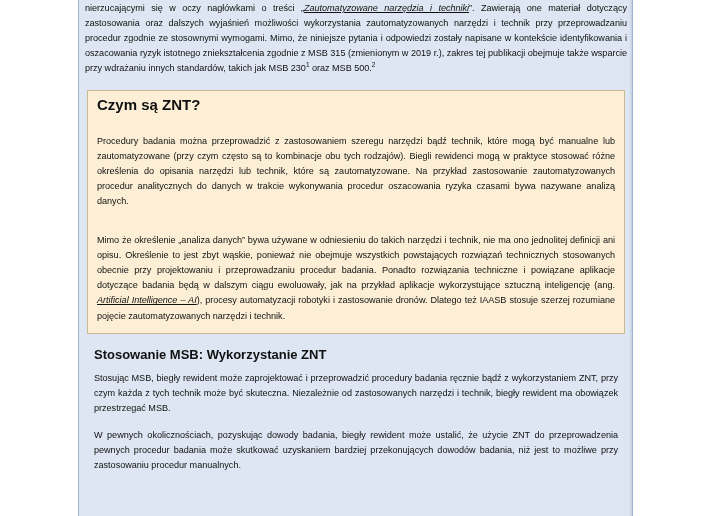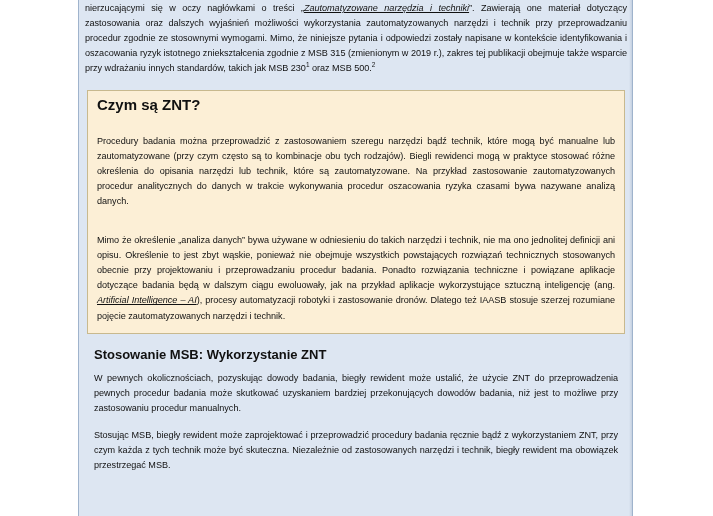--- a/index.html
+++ b/index.html
@@ -122,20 +122,20 @@
       <p class="para intro"><span>procedur badania, zmieniony standard skupia się na różnych aspektach zautomatyzowanych narzędzi i technik (ZNT) pod nierzucającymi się w oczy nagłówkami o treści „</span><span class="it">Zautomatyzowane narzędzia i techniki</span><span>”. Zawierają one materiał dotyczący zastosowania oraz dalszych wyjaśnień możliwości wykorzystania zautomatyzowanych narzędzi i technik przy przeprowadzaniu procedur zgodnie ze stosownymi wymogami. Mimo, że niniejsze pytania i odpowiedzi zostały napisane w kontekście identyfikowania i oszacowania ryzyk istotnego zniekształcenia zgodnie z MSB 315 (zmienionym w 2019 r.), zakres tej publikacji obejmuje także wsparcie przy wdrażaniu innych standardów, takich jak MSB 230</span><sup>1</sup><span> oraz MSB 500.</span><sup>2</sup></p>
 
       <div class="callout">
         <div class="callout-title">Czym są ZNT?</div>
         <p class="para">Procedury badania można przeprowadzić z zastosowaniem szeregu narzędzi bądź technik, które mogą być manualne lub zautomatyzowane (przy czym często są to kombinacje obu tych rodzajów). Biegli rewidenci mogą w praktyce stosować różne określenia do opisania narzędzi lub technik, które są zautomatyzowane. Na przykład zastosowanie zautomatyzowanych procedur analitycznych do danych w trakcie wykonywania procedur oszacowania ryzyka czasami bywa nazywane analizą danych.</p>
         <p class="para"><span>Mimo że określenie „analiza danych” bywa używane w odniesieniu do takich narzędzi i technik, nie ma ono jednolitej definicji ani opisu. Określenie to jest zbyt wąskie, ponieważ nie obejmuje wszystkich powstających rozwiązań technicznych stosowanych obecnie przy projektowaniu i przeprowadzaniu procedur badania. Ponadto rozwiązania techniczne i powiązane aplikacje dotyczące badania będą w dalszym ciągu ewoluowały, jak na przykład aplikacje wykorzystujące sztuczną inteligencję (ang. </span><span class="it">Artificial Intelligence – AI</span><span>), procesy automatyzacji robotyki i zastosowanie dronów. Dlatego też IAASB stosuje szerzej rozumiane pojęcie zautomatyzowanych narzędzi i technik.</span></p>
       </div>
 
       <div class="section-block">
         <div class="section-title">Stosowanie MSB: Wykorzystanie ZNT</div>
+        <p class="para">Stosując MSB, biegły rewident może zaprojektować i przeprowadzić procedury badania ręcznie bądź z wykorzystaniem ZNT, przy czym każda z tych technik może być skuteczna. Niezależnie od zastosowanych narzędzi i technik, biegły rewident ma obowiązek przestrzegać MSB.</p>
         <p class="para">W pewnych okolicznościach, pozyskując dowody badania, biegły rewident może ustalić, że użycie ZNT do przeprowadzenia pewnych procedur badania może skutkować uzyskaniem bardziej przekonujących dowodów badania, niż jest to możliwe przy zastosowaniu procedur manualnych.</p>
-        <p class="para">Stosując MSB, biegły rewident może zaprojektować i przeprowadzić procedury badania ręcznie bądź z wykorzystaniem ZNT, przy czym każda z tych technik może być skuteczna. Niezależnie od zastosowanych narzędzi i technik, biegły rewident ma obowiązek przestrzegać MSB.</p>
       </div>
 
     </div>
   </div>
 
 </div>
 
 </body></html>

